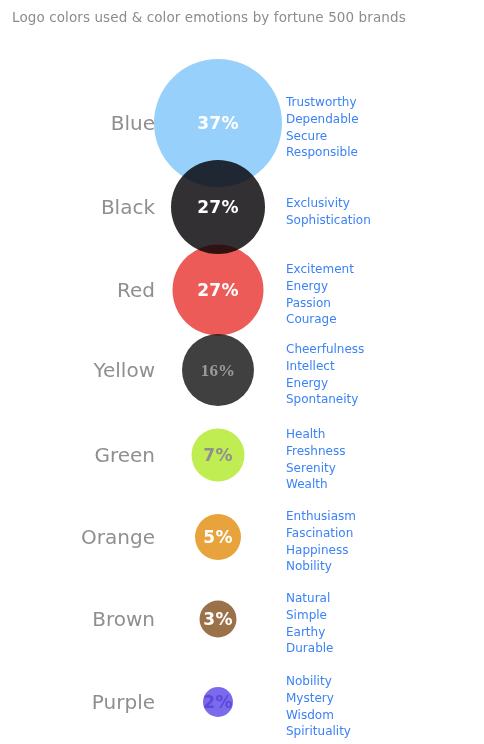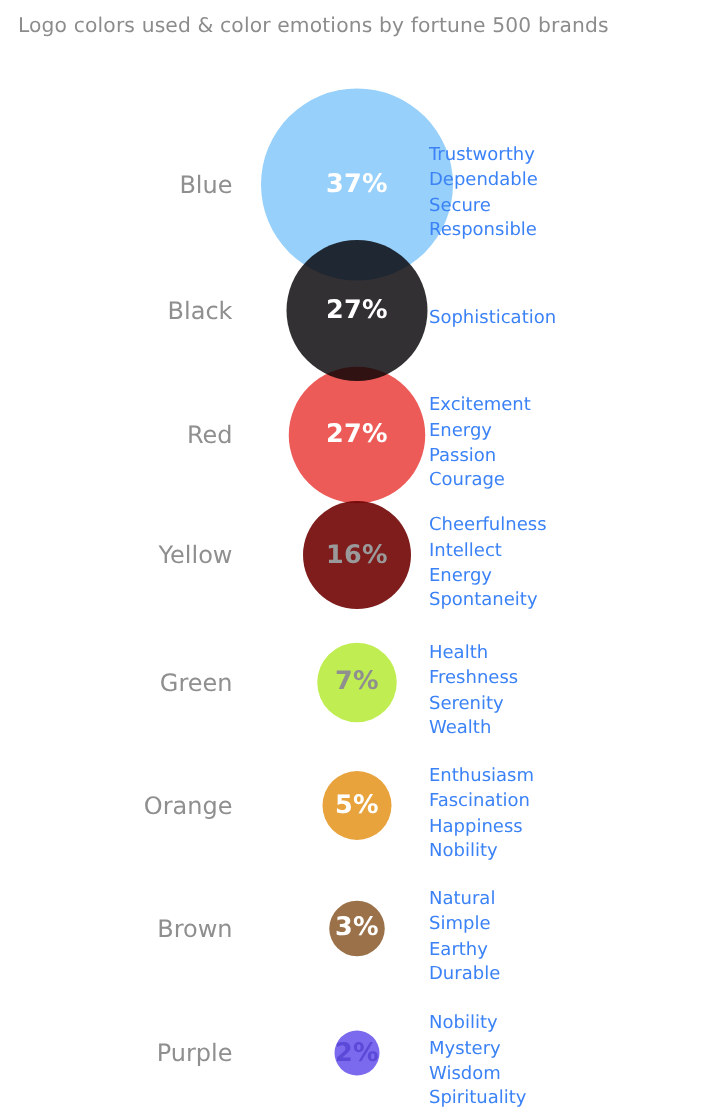--- a/index.html
+++ b/index.html
@@ -26,28 +26,28 @@
   .row{
     position:absolute;
     left:0; width:484px;
     height:0;
   }
   .color-label{
     position:absolute;
     right:329px;           
     transform:translateY(-50%);
     top:0;
-    font-size:16px;
+    font-size:20px;
     color:#8f8f8f;
     white-space:nowrap;
     text-align:right;
   }
   .bubble-wrap{
     position:absolute;
-    left:238px; top:0;
+    left:218px; top:0;
     transform:translate(-50%,-50%);
     display:flex;
     align-items:center;
     justify-content:center;
     border-radius:50%;
     mix-blend-mode:multiply;
   }
   .bubble-pct{
     font-size:17px;
     font-weight:bold;
@@ -83,38 +83,39 @@
         <span>Secure</span>
         <span>Responsible</span>
       </div>
     </div>
     <div class="row" style="top: 162px;">
       <div class="color-label">Black</div>
       <div class="bubble-wrap" style="width: 94px; height: 94px; background: rgb(51, 48, 51);">
         <span class="bubble-pct" style="color: rgb(255, 255, 255);">27%</span>
       </div>
       <div class="emotions">
+        <span>Exclusivity</span>
         <span>Sophistication</span>
       </div>
     </div>
     <div class="row" style="top: 245px;">
       <div class="color-label">Red</div>
       <div class="bubble-wrap" style="width: 91px; height: 91px; background: rgb(236, 91, 88);">
         <span class="bubble-pct" style="color: rgb(255, 255, 255);">27%</span>
       </div>
       <div class="emotions">
         <span>Excitement</span>
         <span>Energy</span>
         <span>Passion</span>
         <span>Courage</span>
       </div>
     </div>
     <div class="row" style="top: 325px;">
       <div class="color-label">Yellow</div>
-      <div class="bubble-wrap" style="width: 72px; height: 72px; background: #7f1d1d;">
+      <div class="bubble-wrap" style="width: 72px; height: 72px; background: #404040; font-family: Liberation Serif, serif;">
         <span class="bubble-pct" style="color: rgb(154, 154, 154);">16%</span>
       </div>
       <div class="emotions">
         <span>Cheerfulness</span>
         <span>Intellect</span>
         <span>Energy</span>
         <span>Spontaneity</span>
       </div>
     </div>
     <div class="row" style="top: 410px;">

